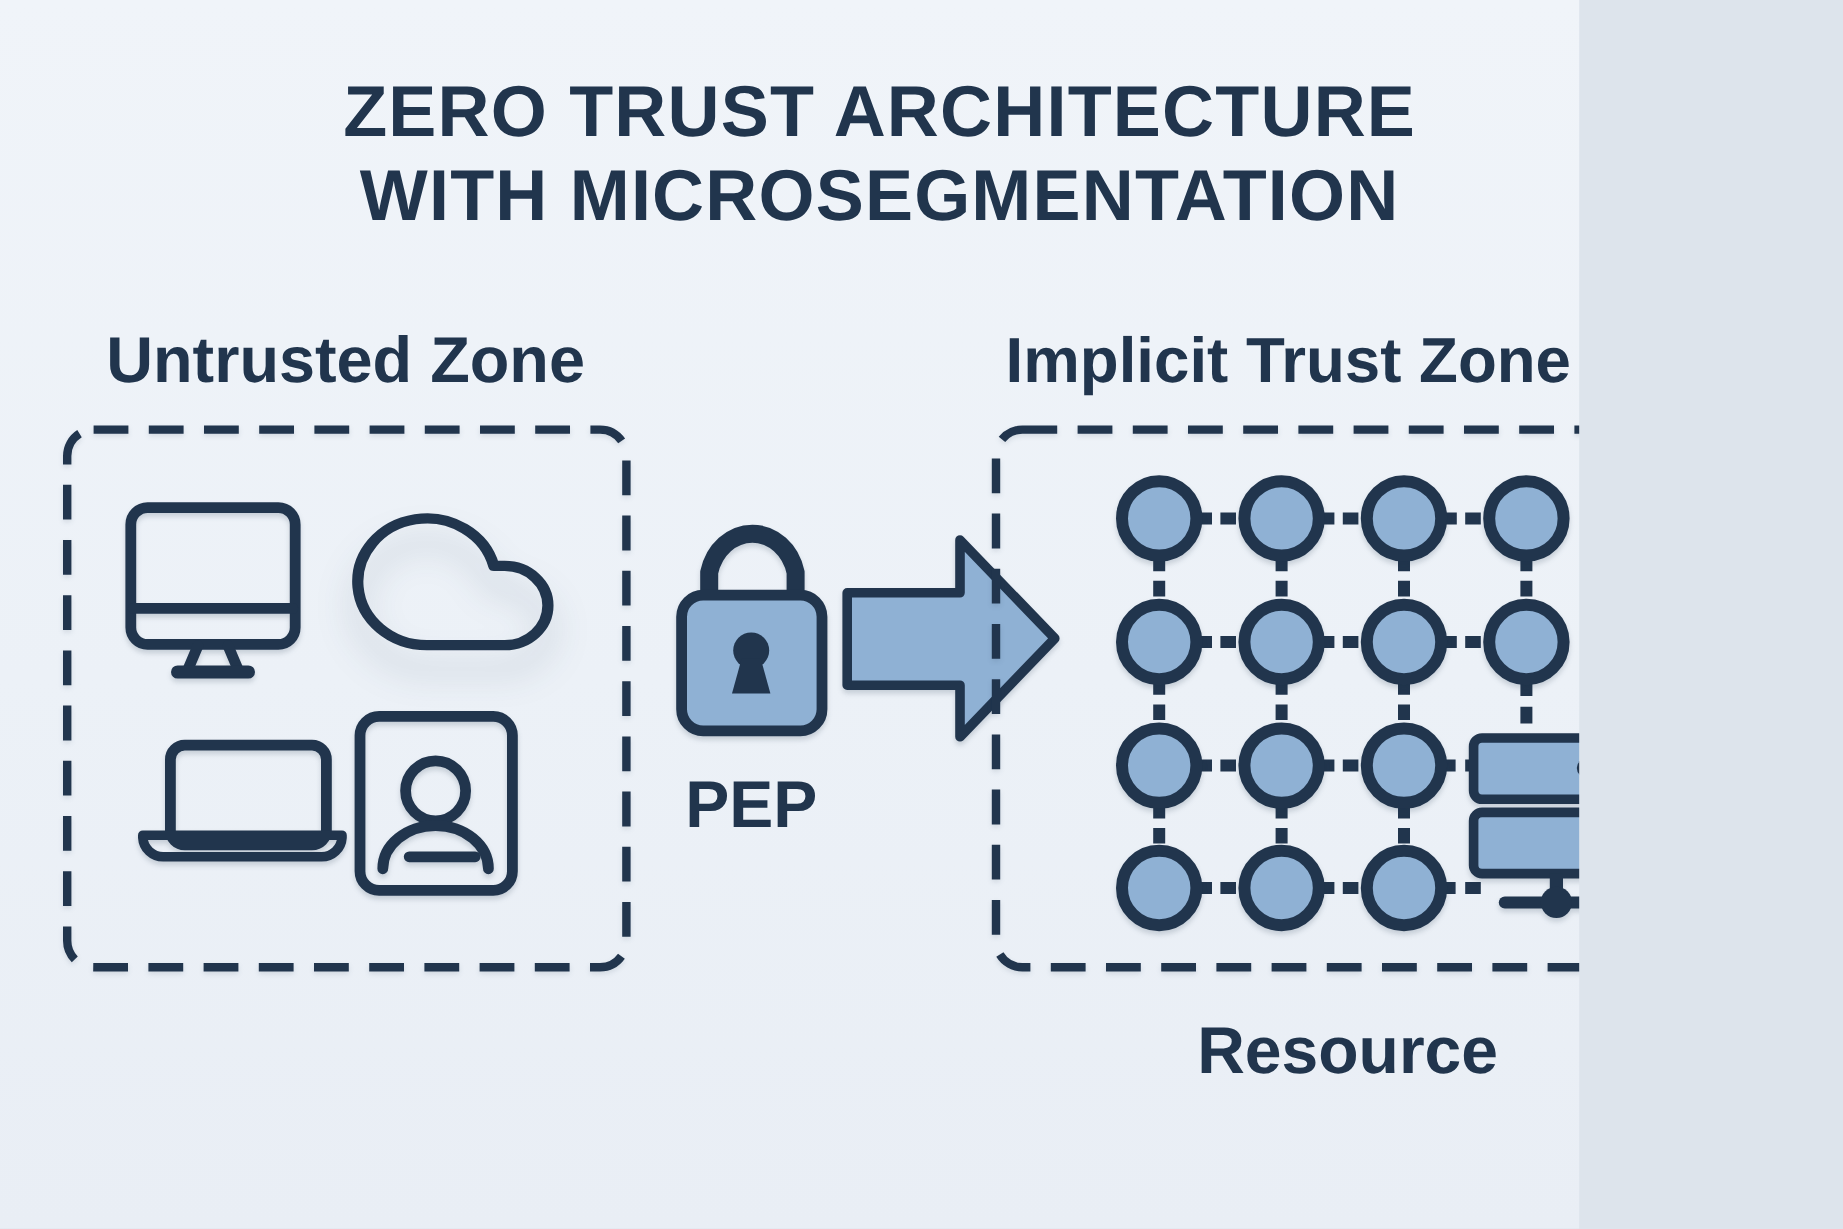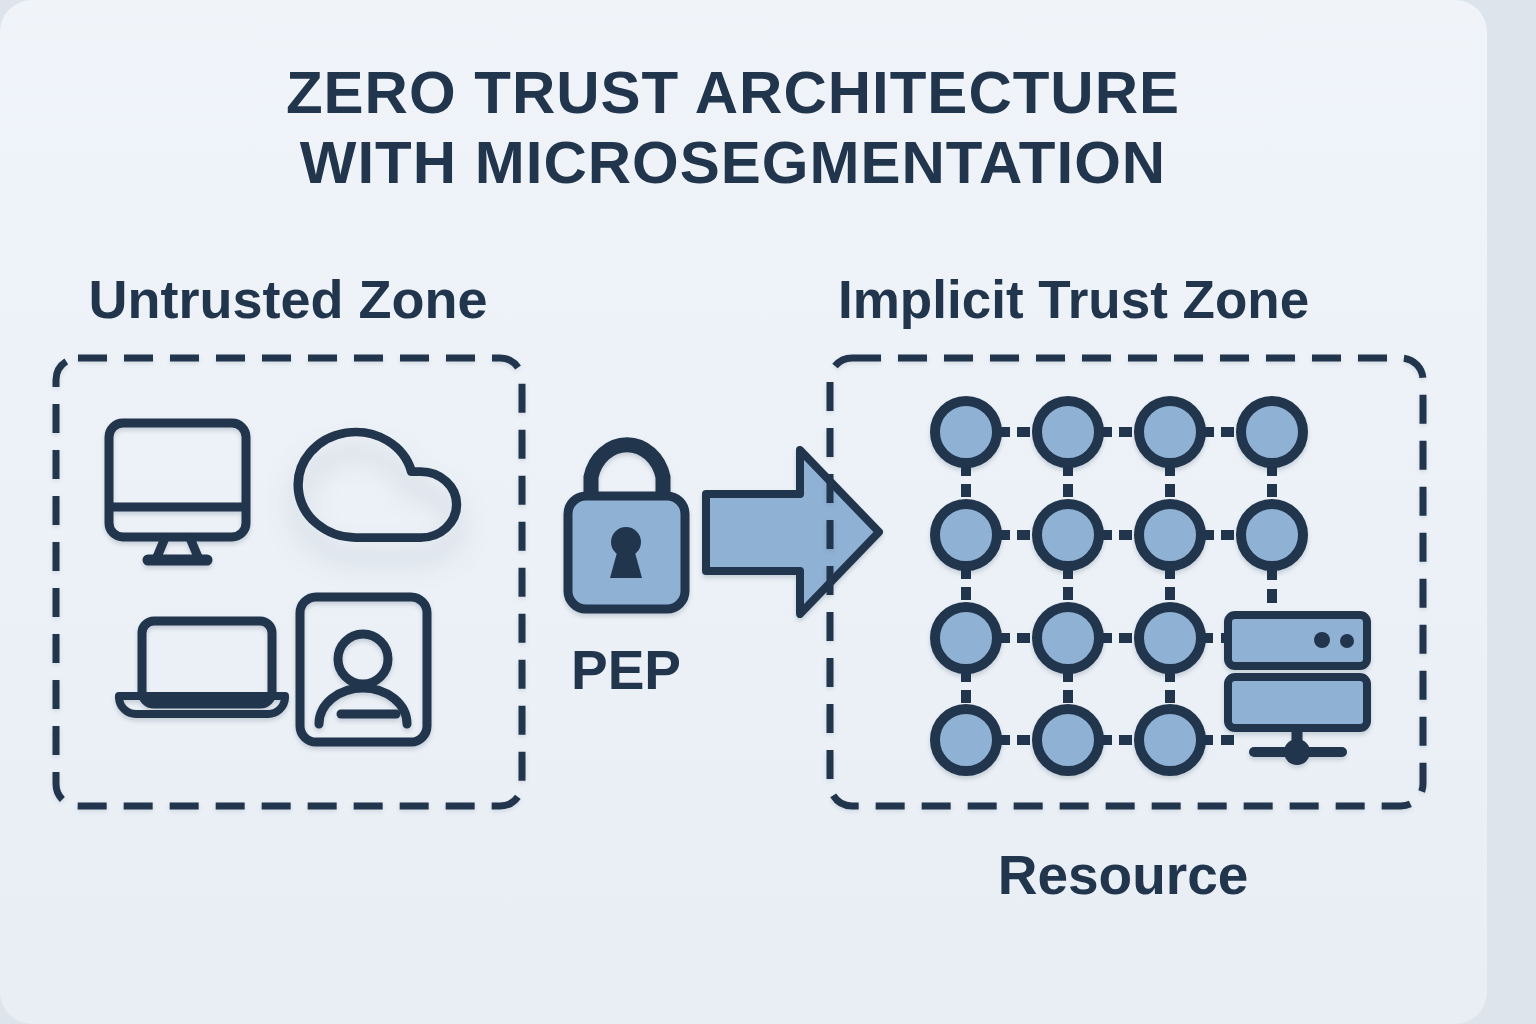--- a/index.html
+++ b/index.html
@@ -1,22 +1,21 @@
 <!DOCTYPE html>
 <html><head>
 <meta charset="utf-8">
 <style>
   html,body{margin:0;padding:0;}
   body{background:#dde4ec;font-family:"Liberation Sans",sans-serif;}
   .stage{
     position:relative;
-    width:1487px;height:1024px;
+    width:1316px;height:1024px;
     background:linear-gradient(180deg,#f0f4f9 0%,#ecf1f7 55%,#e9eef5 100%);
     overflow:hidden;
-    border-radius:32px;
   }
   svg{position:absolute;inset:0;display:block;}
   .ink-text{fill:#21354d;font-family:"Liberation Sans",sans-serif;font-weight:700;}
   .soft{filter:drop-shadow(0 3px 2px rgba(27,49,74,0.18));}
   .softer{filter:drop-shadow(0 2px 2px rgba(27,49,74,0.12));}
 </style>
 </head>
 <body>
 
 <div class="stage">

